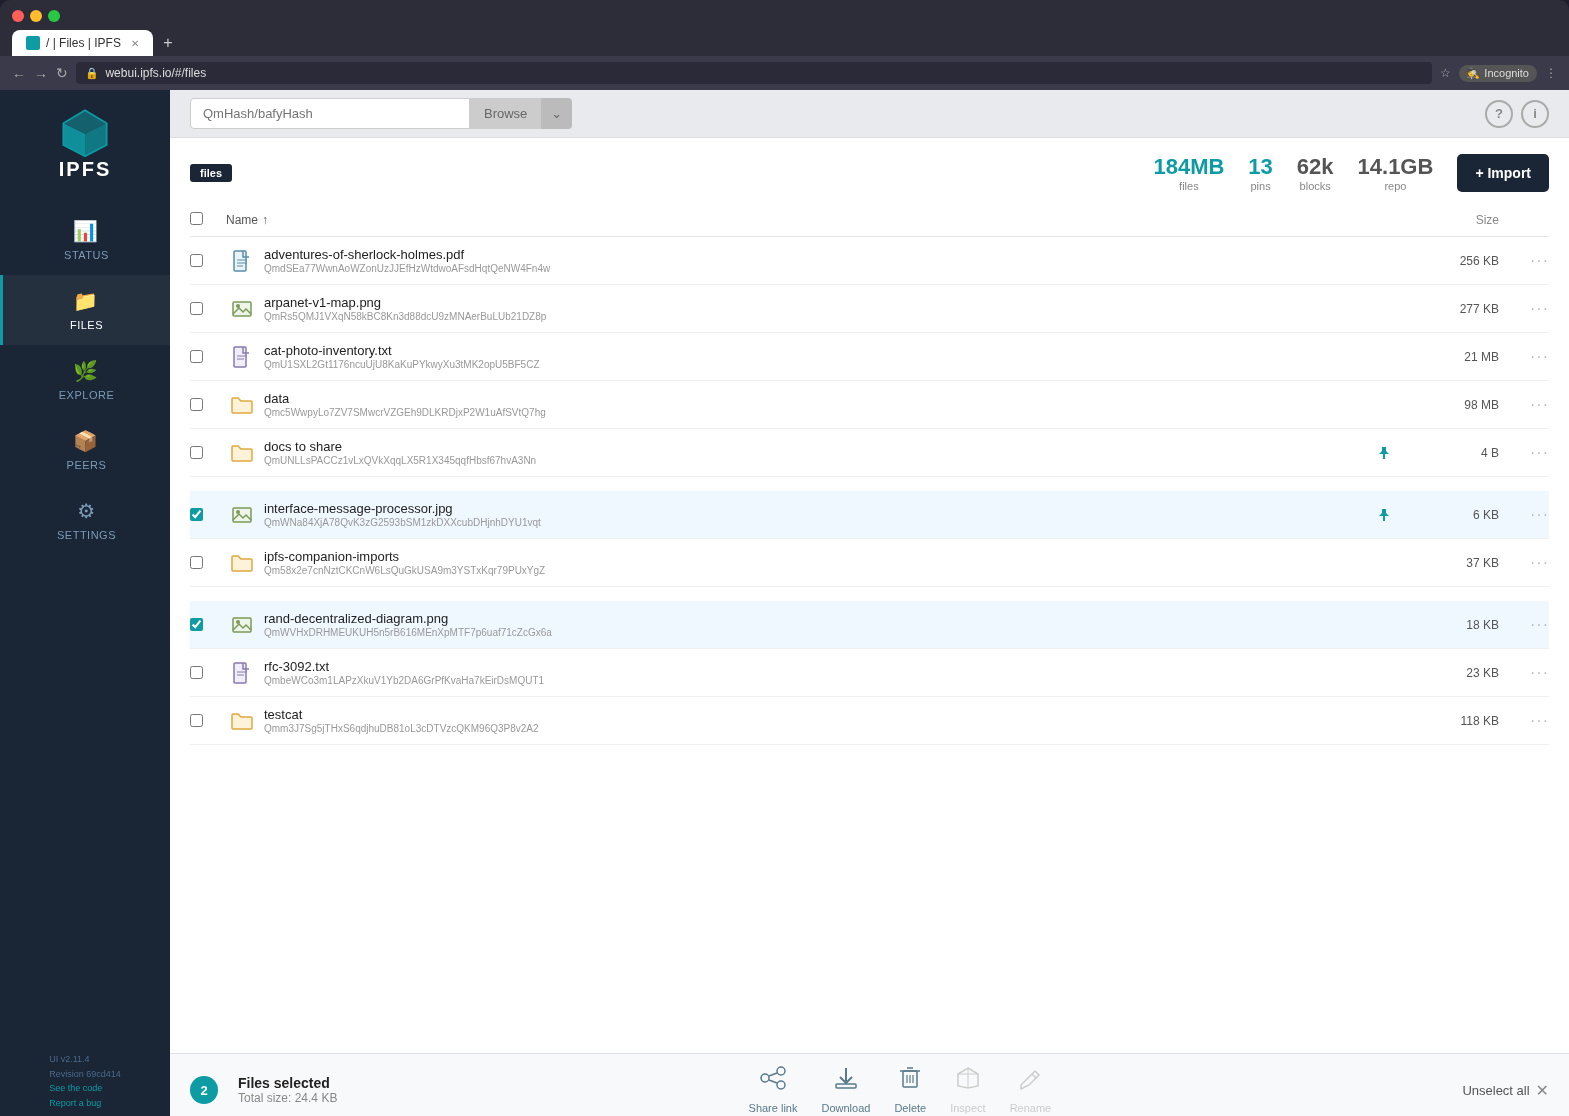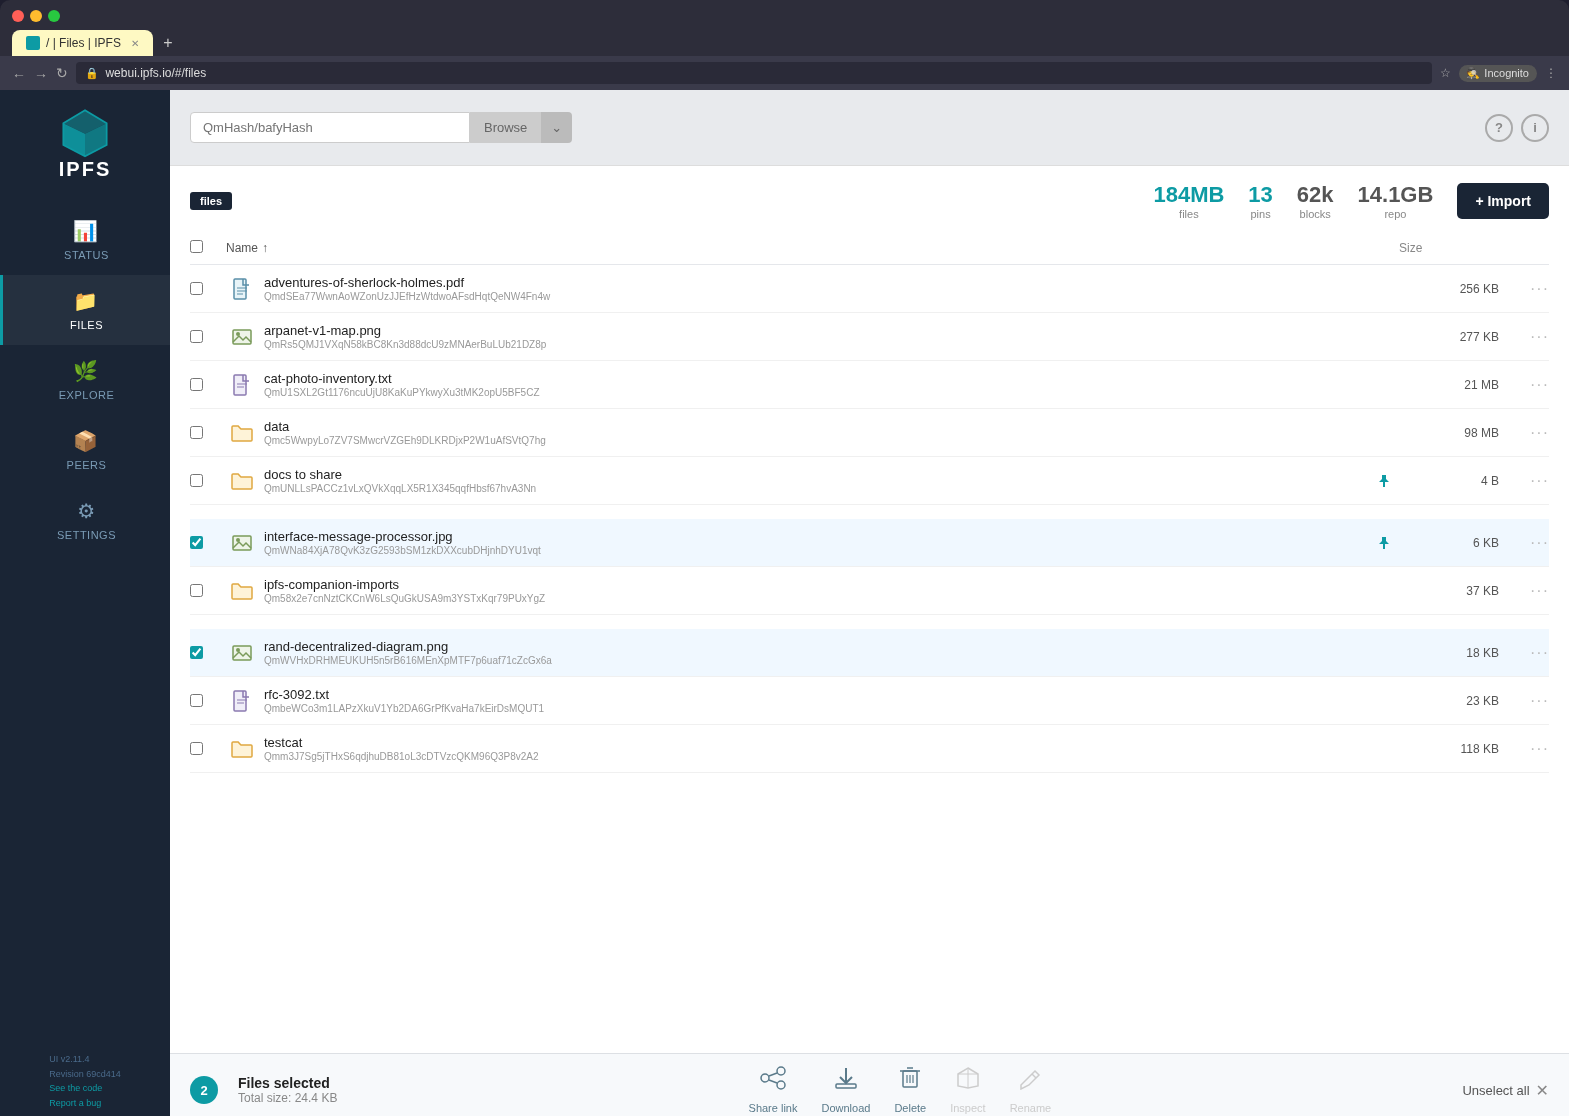--- a/index.html
+++ b/index.html
@@ -11,21 +11,21 @@
       border-radius: 10px 10px 0 0;
     }
     .traffic-lights { display: flex; gap: 6px; margin-bottom: 8px; }
     .tl { width: 12px; height: 12px; border-radius: 50%; }
     .tl.red { background: #ff5f57; }
     .tl.yellow { background: #febc2e; }
     .tl.green { background: #28c840; }
 
     .tab-bar { display: flex; align-items: center; gap: 4px; }
     .tab {
-      background: #fef9c3;
+      background: #ffffff;
       border-radius: 8px 8px 0 0;
       padding: 6px 14px;
       display: flex; align-items: center; gap: 6px;
       font-size: 12px; color: #333;
     }
     .tab-favicon { width: 14px; height: 14px; background: #0d9ba4; border-radius: 2px; }
     .tab-close { color: #888; cursor: pointer; font-size: 10px; margin-left: 4px; }
     .new-tab { color: #ccc; font-size: 16px; cursor: pointer; padding: 0 6px; }
 
     .address-bar {
@@ -69,21 +69,21 @@
     }
     .nav-item.active { color: #ffffff; background: rgba(255,255,255,0.05); border-left-color: #0d9ba4; }
     .nav-icon { font-size: 20px; }
 
     .sidebar-footer { font-size: 9px; color: #4a6a8a; line-height: 1.6; }
     .sidebar-footer a { color: #0d9ba4; text-decoration: none; }
 
     .main-content { flex: 1; display: flex; flex-direction: column; overflow: hidden; }
 
     .top-search {
-      background: #e8eaed; padding: 22px 20px;
+      background: #e8eaed; padding: 8px 20px;
       display: flex; align-items: center; justify-content: space-between;
       border-bottom: 1px solid #ddd;
     }
     .search-input-group { display: flex; gap: 0; }
     .search-input {
       width: 280px; padding: 7px 12px; border: 1px solid #ccc;
       border-radius: 4px 0 0 4px; font-size: 13px; color: #888;
       background: #fff; outline: none;
     }
     .browse-btn-group { display: flex; }
@@ -105,39 +105,39 @@
     .files-area { flex: 1; overflow-y: auto; padding: 0 20px; background: #fff; }
 
     .files-header {
       display: flex; align-items: center; justify-content: space-between;
       padding: 16px 0 12px;
     }
     .files-badge {
       background: #1a2535; color: #fff; font-size: 11px;
       padding: 3px 10px; border-radius: 3px; font-weight: 600;
     }
-    .stats { display: flex; align-items: center; gap: 24px; margin-left: 12px; }
+    .stats { display: flex; gap: 24px; margin-left: 12px; }
     .stat-item { text-align: center; cursor: pointer; }
     .stat-value { font-size: 22px; font-weight: 700; color: #0d9ba4; }
     .stat-label { font-size: 11px; color: #888; }
     .stat-item.muted .stat-value { color: #555; }
     .import-btn {
       background: #1a2535; color: #fff; border: none; padding: 10px 18px;
       border-radius: 5px; font-size: 14px; cursor: pointer; font-weight: 600;
     }
 
     .file-list { width: 100%; }
     .file-list-header {
       display: flex; align-items: center; padding: 8px 0;
       border-bottom: 1px solid #e5e7eb; color: #888; font-size: 12px;
     }
     .col-check { width: 36px; }
     .col-name { flex: 1; display: flex; align-items: center; gap: 4px; cursor: pointer; color: #555; font-weight: 500; }
     .col-pin { width: 30px; }
-    .col-size { width: 100px; }
+    .col-size { width: 100px; text-align: right; }
     .col-actions { width: 50px; }
 
     .file-row {
       display: flex; align-items: center; padding: 10px 0;
       border-bottom: 1px solid #f0f0f0; font-size: 13px;
     }
     .file-row.selected { background: #f0f8ff; margin-top: 14px; }
     .file-check { width: 36px; display: flex; align-items: center; }
     .file-check input { cursor: pointer; accent-color: #0d9ba4; }
     .file-icon-wrap { width: 32px; display: flex; align-items: center; justify-content: center; }

